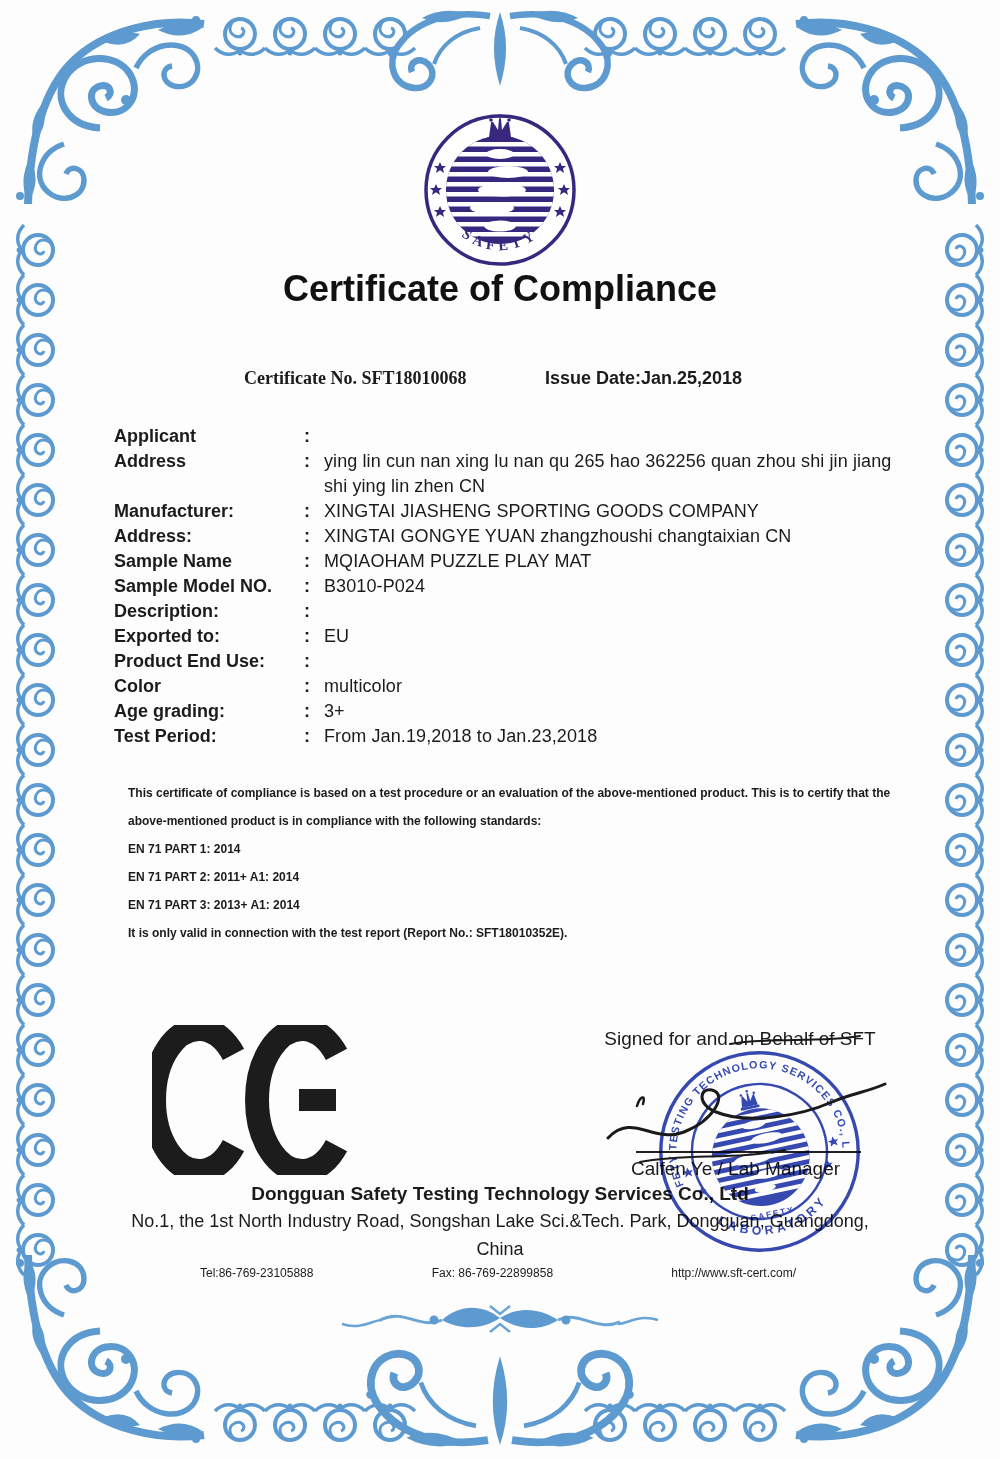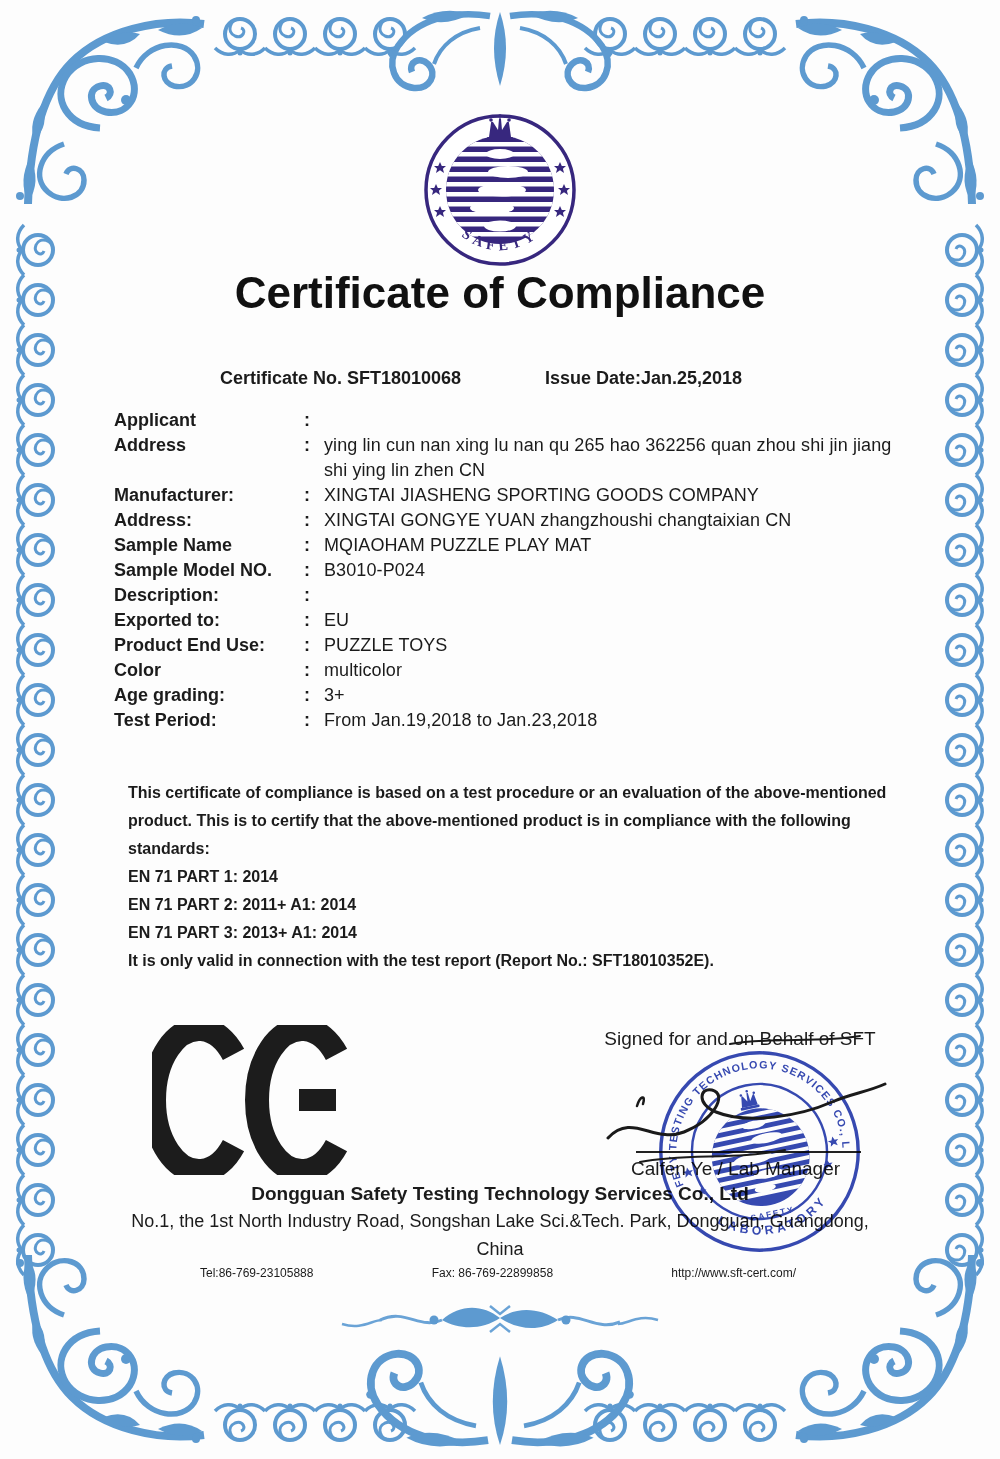--- a/index.html
+++ b/index.html
@@ -1,28 +1,28 @@
 <!DOCTYPE html>
 <html><head>
 <meta charset="utf-8">
 <style>
   html,body{margin:0;padding:0;background:#e8e8e8;}
   .page{position:relative;width:1000px;height:1459px;margin:0 auto;background:#fdfdfd;
         font-family:"Liberation Sans",sans-serif;color:#1b1b1b;overflow:hidden;}
   .abs{position:absolute;}
-  .title{left:0;top:268px;width:1000px;text-align:center;font-size:44px;font-weight:bold;
+  .title{left:0;top:268px;width:1000px;text-align:center;font-size:36px;font-weight:bold;
          color:#111;letter-spacing:0px;}
   .certline{left:0;top:368px;width:1000px;font-size:18px;font-weight:bold;}
   .certline span{position:absolute;white-space:nowrap;}
-  .fields{left:114px;top:408px;width:792px;font-size:18px;}
+  .fields{left:114px;top:424px;width:792px;font-size:18px;}
   .frow{display:grid;grid-template-columns:190px 20px 1fr;line-height:25px;}
   .flabel{font-weight:bold;}
   .fcolon{font-weight:bold;text-align:left;}
   .fvalue{letter-spacing:.1px;}
-  .statement{left:128px;top:779px;width:780px;font-size:16px;font-weight:bold;line-height:28px;}
+  .statement{left:128px;top:779px;width:780px;font-size:12px;font-weight:bold;line-height:28px;}
   .statement .std{line-height:28px;}
   .signedfor{left:590px;top:1028px;width:300px;text-align:center;font-size:19px;}
   .sigline{left:636px;top:1151px;width:225px;height:2px;background:#222;}
   .signer{left:608px;top:1158px;width:255px;text-align:center;font-size:19px;}
   .footco{left:0;top:1183px;width:1000px;text-align:center;font-size:19px;font-weight:bold;}
   .footaddr{left:0;top:1211px;width:1000px;text-align:center;font-size:18px;}
   .footcountry{left:0;top:1239px;width:1000px;text-align:center;font-size:18px;}
   .foottel{left:200px;top:1266px;width:596px;display:flex;justify-content:space-between;font-size:12px;}
   .stampwrap{left:652px;top:1042px;width:215px;height:215px;mix-blend-mode:multiply;opacity:.95;}
   .sigscrib{left:580px;top:1020px;width:340px;height:180px;}
@@ -187,21 +187,21 @@
       <use href="#starShape" transform="translate(140,106)"></use>
     </g>
     <text font-family="Liberation Serif, serif" font-size="14.5" font-weight="bold" letter-spacing="4.5" fill="#37277e">
       <textPath href="#logoArc" startOffset="50%" text-anchor="middle">SAFETY</textPath>
     </text>
   </svg>
 
   <div class="abs title">Certificate of Compliance</div>
 
   <div class="abs certline">
-    <span style="left:220px;">Certificate No. SFT18010068</span>
+    <span style="left:244px;font-family:Liberation Serif, serif;">Certificate No. SFT18010068</span>
     <span style="left:545px;">Issue Date:Jan.25,2018</span>
   </div>
 
   <div class="abs fields">
     <div class="frow">
       <span class="flabel">Applicant</span>
         <span class="fcolon">:</span>
     </div>
     <div class="frow">
       <span class="flabel">Address</span>
@@ -233,21 +233,20 @@
         <span class="fcolon">:</span>
     </div>
     <div class="frow">
       <span class="flabel">Exported to:</span>
         <span class="fcolon">:</span>
         <span class="fvalue">EU</span>
     </div>
     <div class="frow">
       <span class="flabel">Product End Use:</span>
         <span class="fcolon">:</span>
-        <span class="fvalue">PUZZLE TOYS</span>
     </div>
     <div class="frow">
       <span class="flabel">Color</span>
         <span class="fcolon">:</span>
         <span class="fvalue">multicolor</span>
     </div>
     <div class="frow">
       <span class="flabel">Age grading:</span>
         <span class="fcolon">:</span>
         <span class="fvalue">3+</span>

